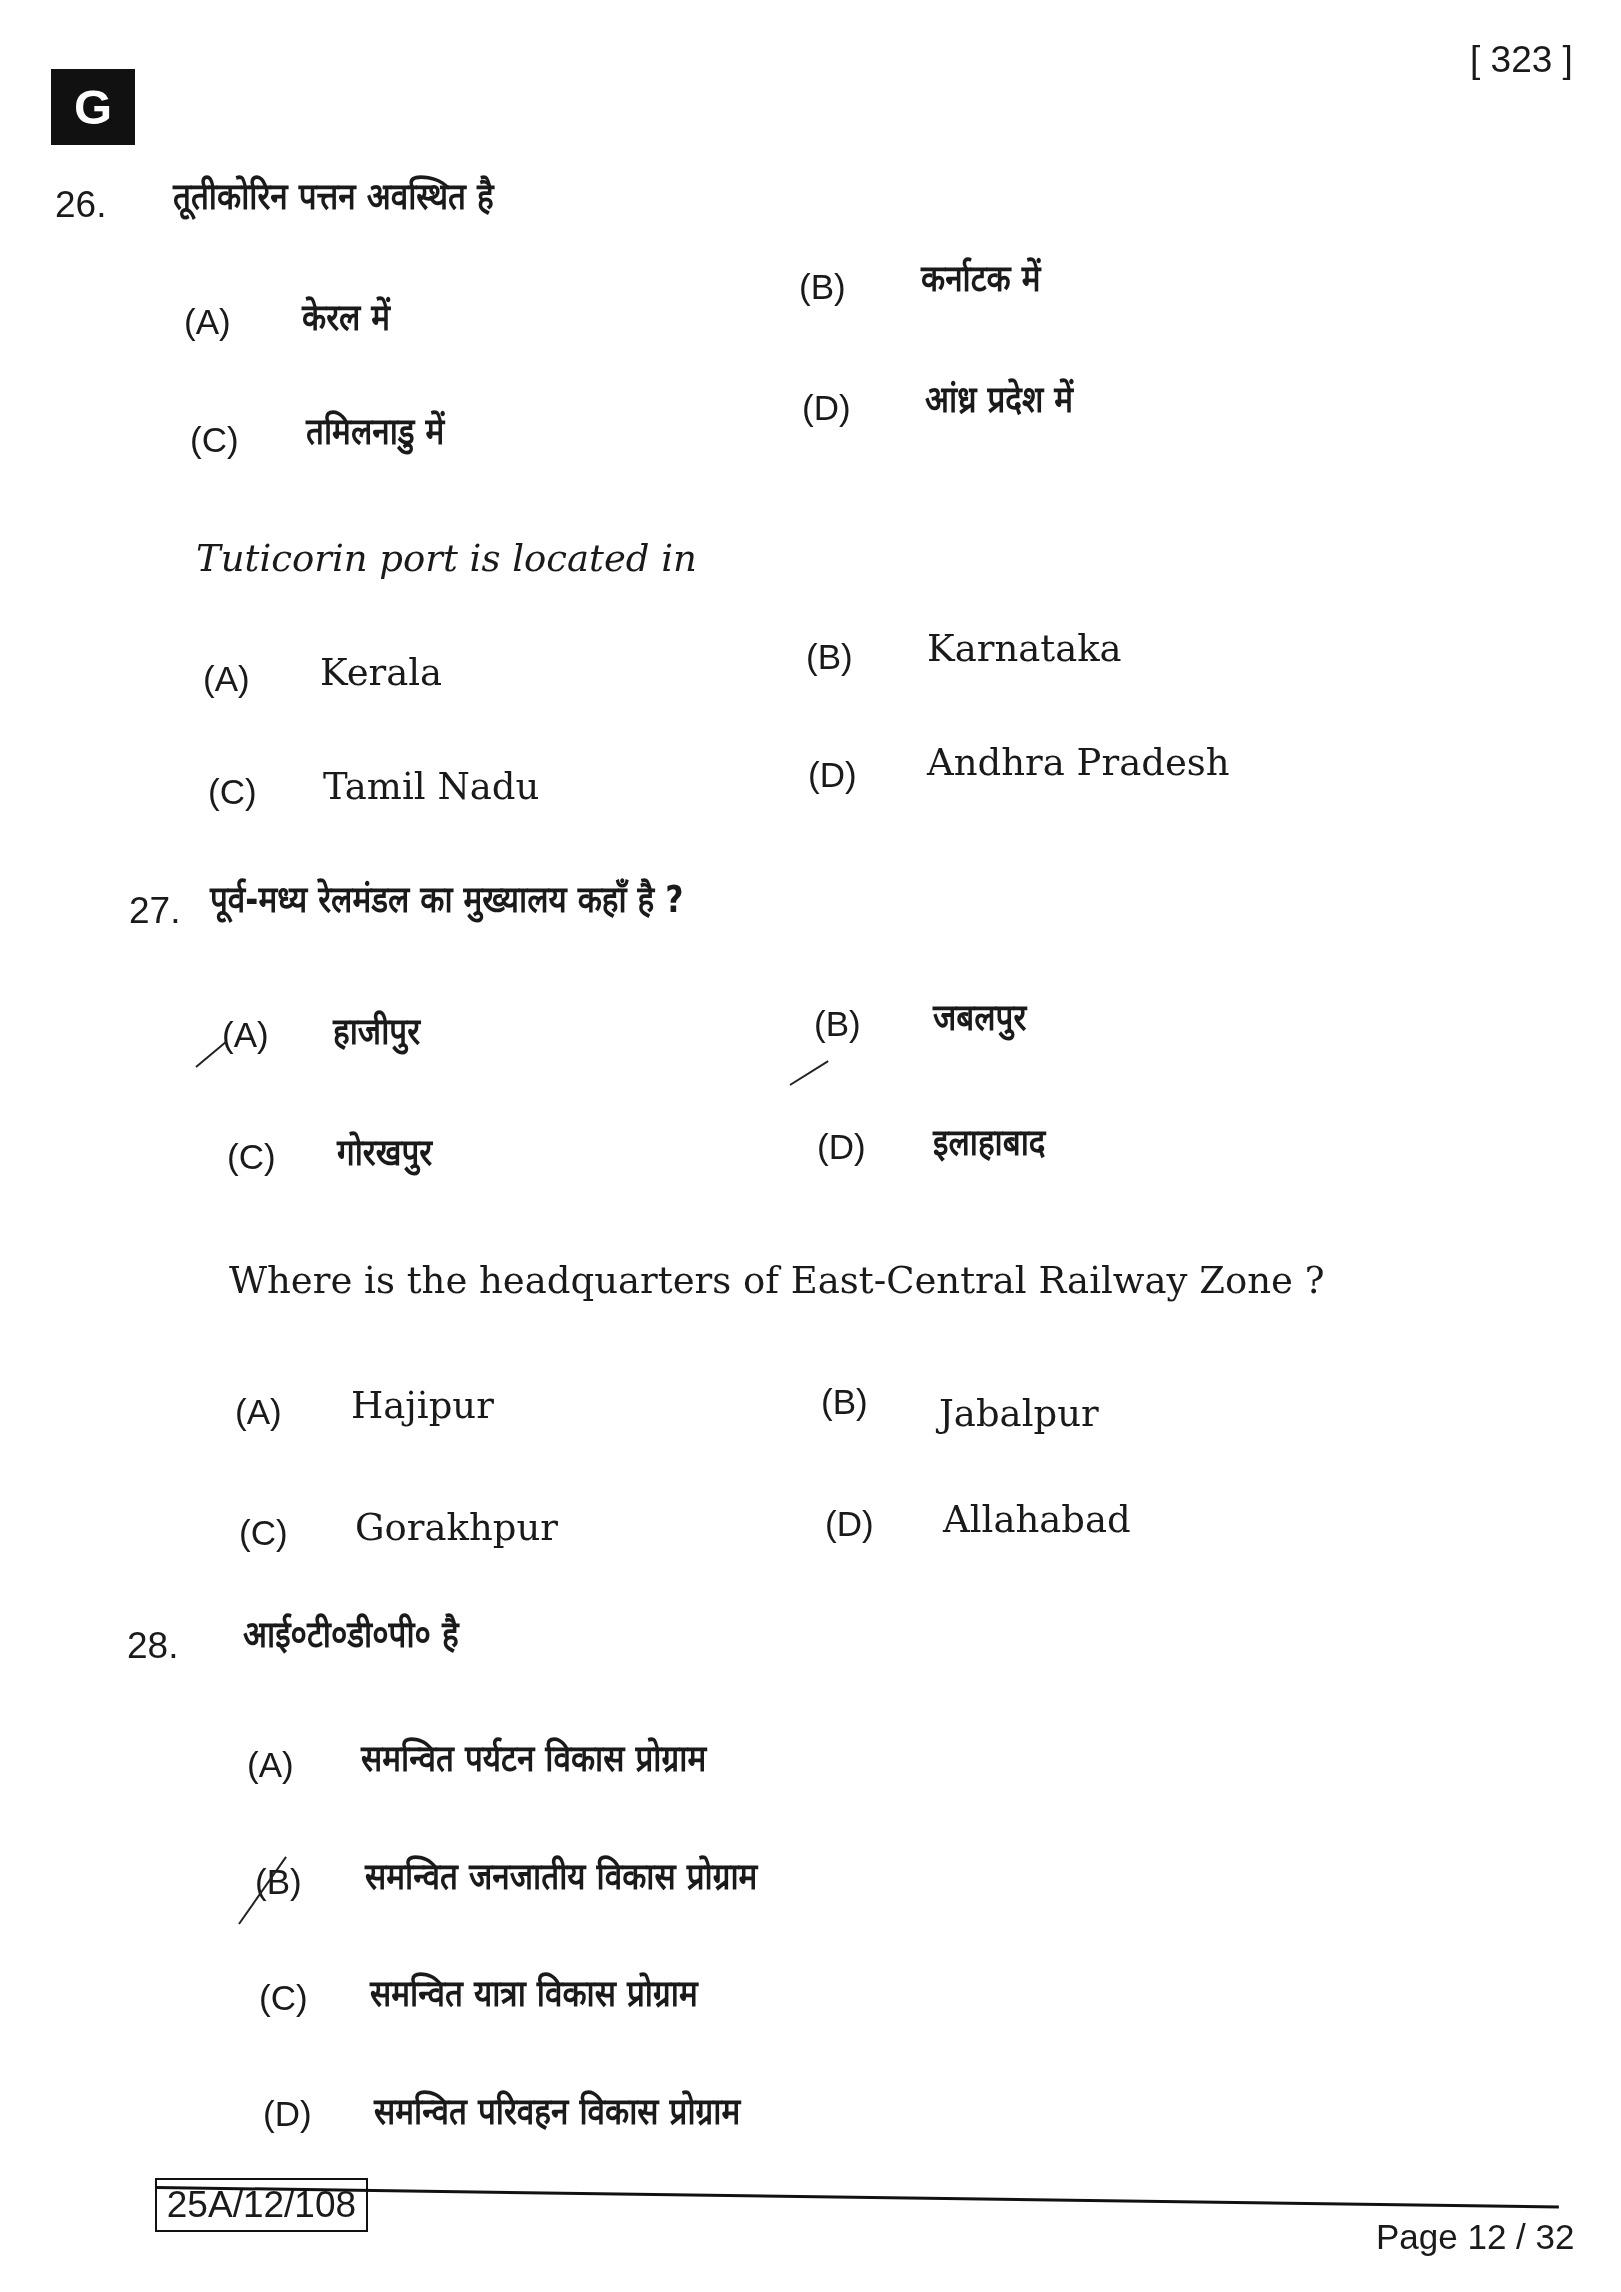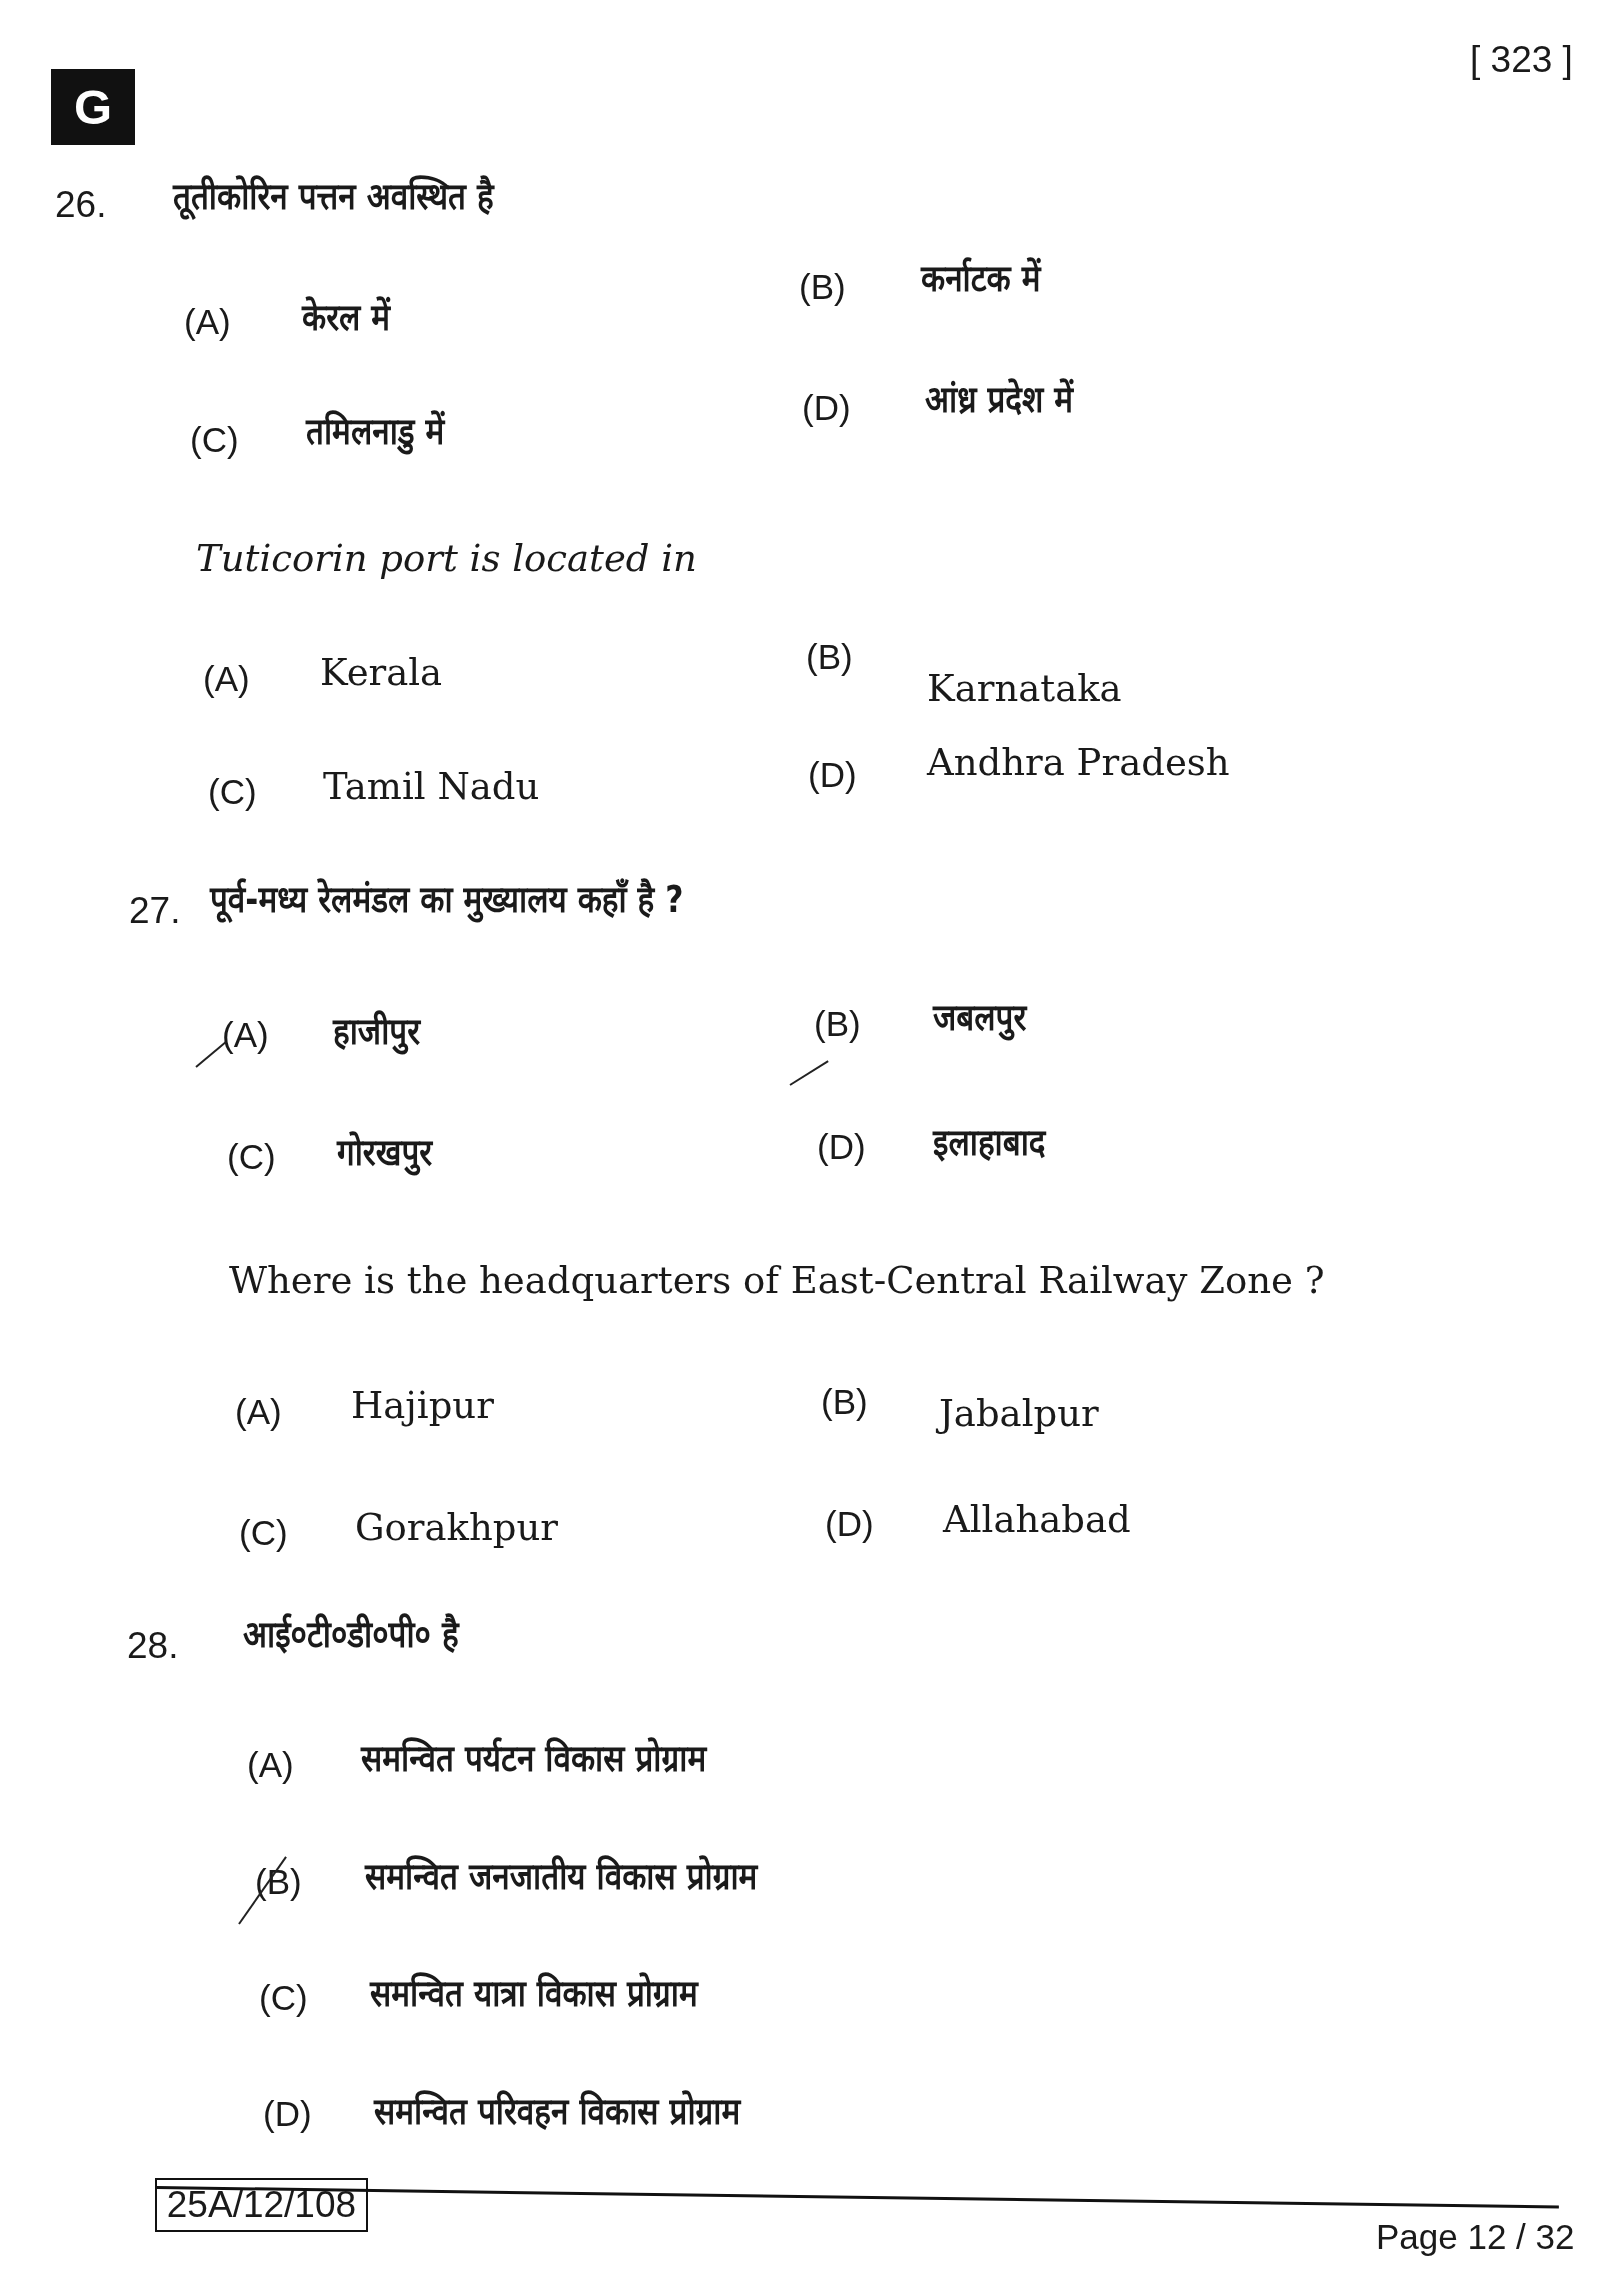--- a/index.html
+++ b/index.html
@@ -33,21 +33,21 @@
 <div class="abs hindi" style="left:921px;top:251px;">कर्नाटक में</div>
 <div class="abs label" style="left:190px;top:420px;">(C)</div>
 <div class="abs hindi" style="left:306px;top:404px;">तमिलनाडु में</div>
 <div class="abs label" style="left:802px;top:388px;">(D)</div>
 <div class="abs hindi" style="left:925px;top:372px;">आंध्र प्रदेश में</div>
 
 <div class="abs eng" style="left:196px;top:537px;font-style:italic;">Tuticorin port is located in</div>
 <div class="abs label" style="left:203px;top:659px;">(A)</div>
 <div class="abs eng" style="left:320px;top:651px;">Kerala</div>
 <div class="abs label" style="left:806px;top:637px;">(B)</div>
-<div class="abs eng" style="left:927px;top:627px;margin-top:40px;">Karnataka</div>
+<div class="abs eng" style="left:927px;top:627px;">Karnataka</div>
 <div class="abs label" style="left:208px;top:772px;">(C)</div>
 <div class="abs eng" style="left:323px;top:765px;">Tamil Nadu</div>
 <div class="abs label" style="left:808px;top:755px;">(D)</div>
 <div class="abs eng" style="left:927px;top:741px;">Andhra Pradesh</div>
 
 <div class="abs qnum" style="left:98px;top:890px;margin-left:31px;">27.</div>
 <div class="abs hindi" style="left:210px;top:872px;">पूर्व-मध्य रेलमंडल का मुख्यालय कहाँ है ?</div>
 
 <div class="abs label" style="left:222px;top:1015px;">(A)</div>
 <div class="tick" style="left:196px;top:1066px;width:39px;transform:rotate(-40deg);"></div>

